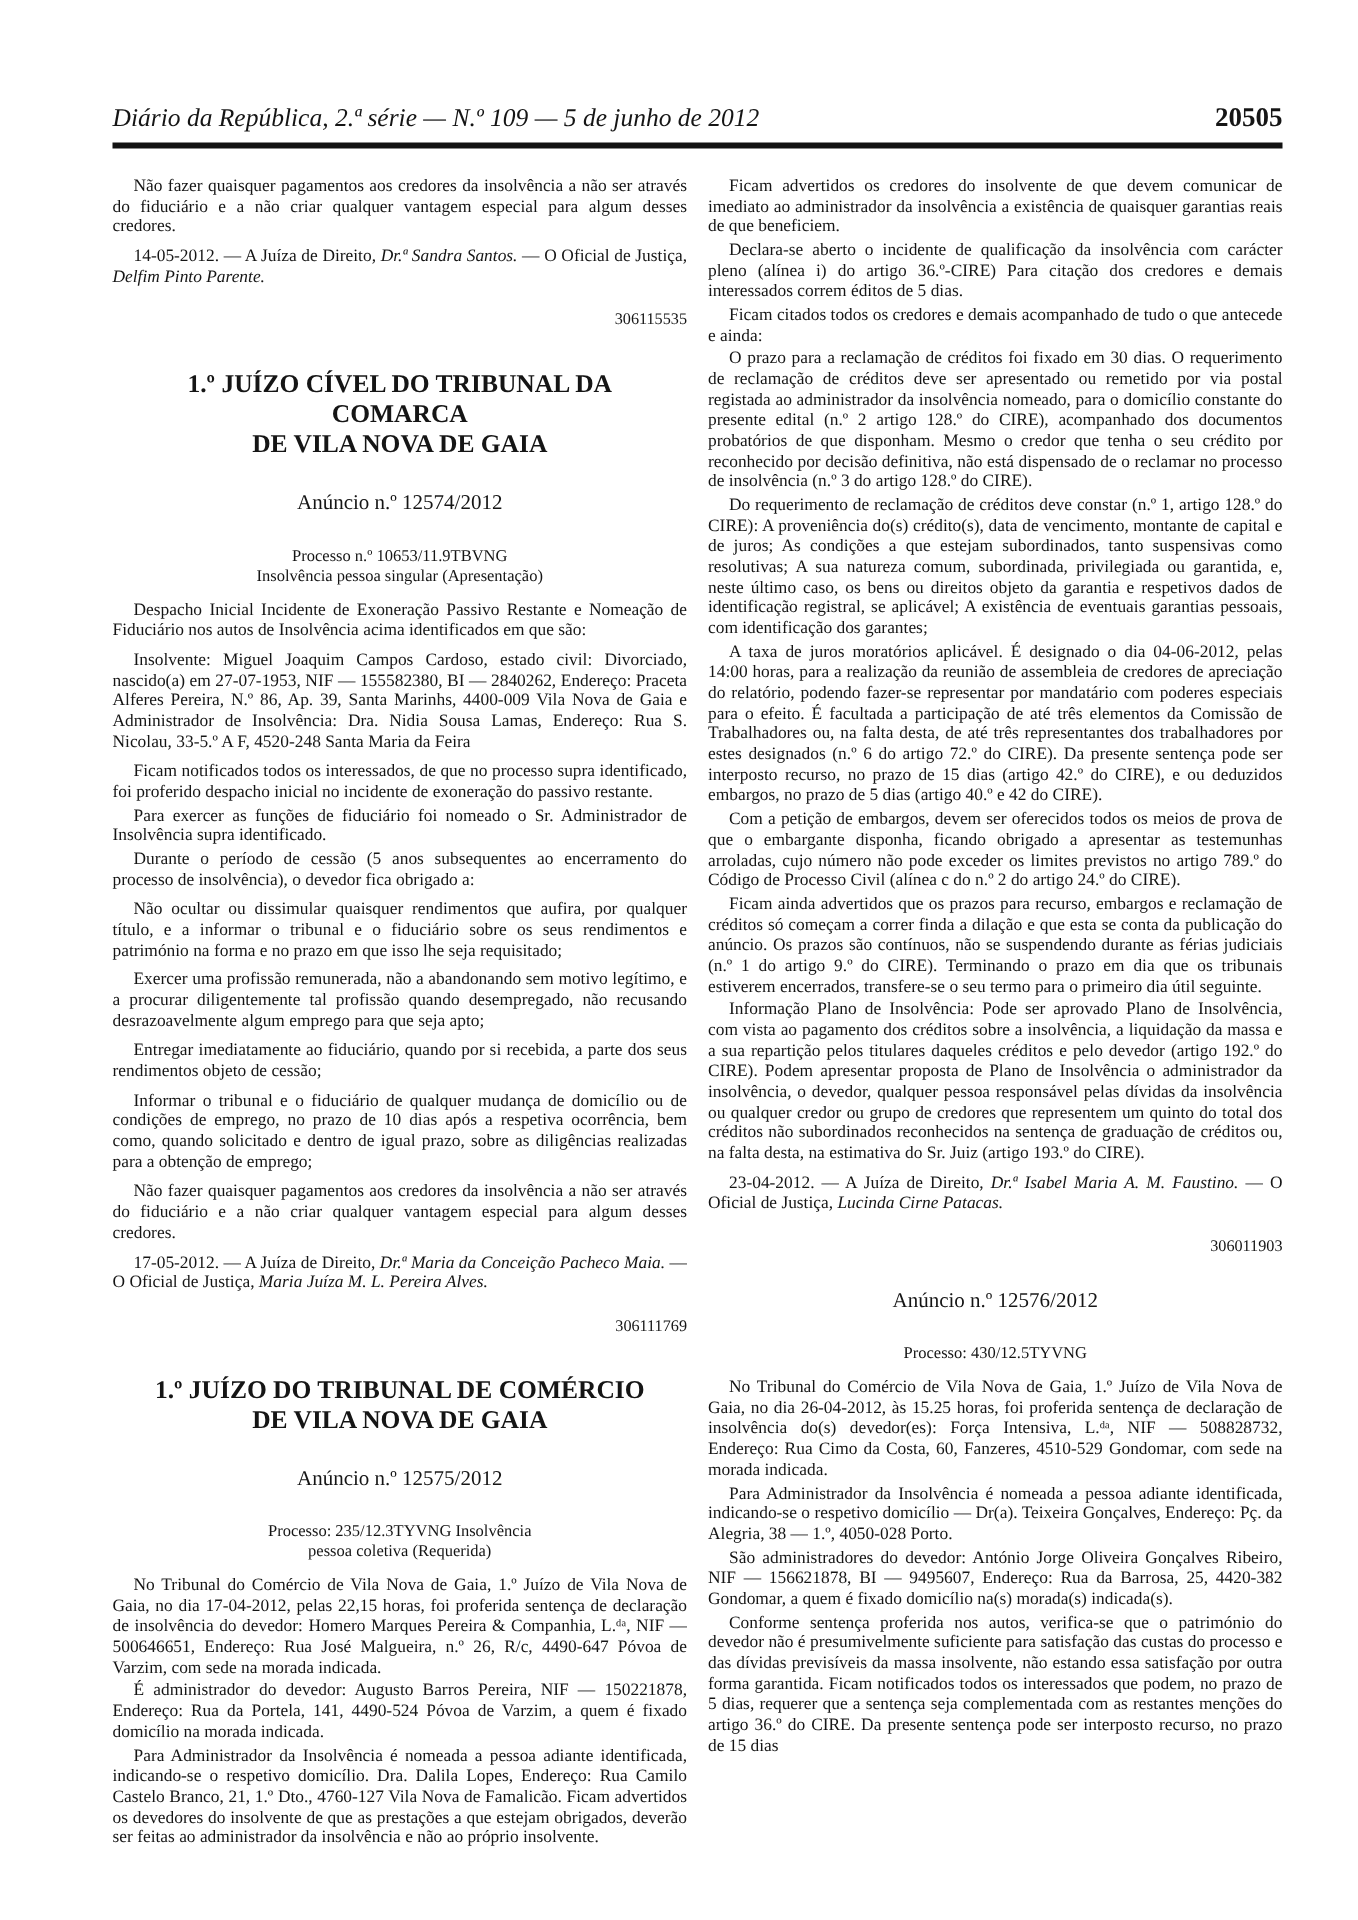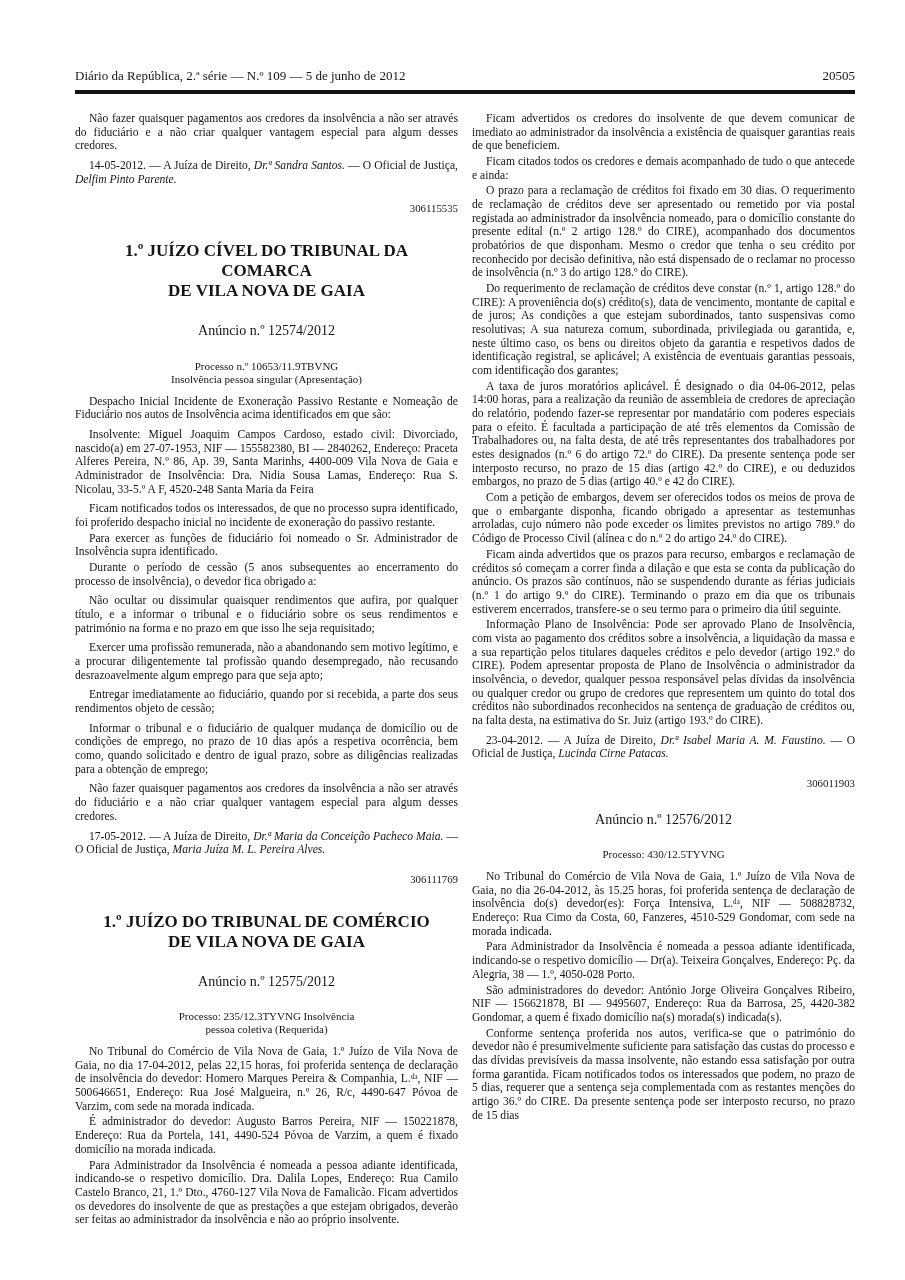--- a/index.html
+++ b/index.html
@@ -6,22 +6,22 @@
   html, body { background: #ffffff; }
   body {
     width: 905px; height: 1280px; overflow: hidden;
     font-family: "Liberation Serif", "DejaVu Serif", serif;
     color: #151515;
   }
   .page { padding: 68px 50px 30px 75px; }
   .page-header {
     display: flex; justify-content: space-between; align-items: baseline;
   }
-  .journal-title { font-size: 13px; }
-  .page-number { font-weight: normal; font-size: 13px; }
+  .journal-title { font-style: italic; font-size: 17px; }
+  .page-number { font-weight: bold; font-size: 18px; }
   .header-rule { height: 4px; background: #121212; margin-top: 6px; }
   .columns { display: flex; gap: 14px; margin-top: 16px; }
   .column { flex: 1 1 0; min-width: 0; }
 
   .blk { font-size: 11.6px; line-height: 1.18; }
   .blk.p {
     text-align: justify; text-indent: 14px;
     margin-top: 2px; hyphens: auto; -webkit-hyphens: auto;
   }
   .blk.sig {
@@ -78,20 +78,21 @@
         <h2 class="blk h-section">1.º JUÍZO DO TRIBUNAL DE COMÉRCIO DE VILA NOVA DE GAIA</h2>
         <h3 class="blk h-anuncio">Anúncio n.º 12575/2012</h3>
         <h4 class="blk h-processo">Processo: 235/12.3TYVNG Insolvência
 pessoa coletiva (Requerida)</h4>
         <p class="blk p">No Tribunal do Comércio de Vila Nova de Gaia, 1.º Juízo de Vila Nova de Gaia, no dia 17-04-2012, pelas 22,15 horas, foi proferida sentença de declaração de insolvência do devedor: Homero Marques Pereira &amp; Companhia, L.ᵈᵃ, NIF — 500646651, Endereço: Rua José Malgueira, n.º 26, R/c, 4490-647 Póvoa de Varzim, com sede na morada indicada.</p>
         <p class="blk p">É administrador do devedor: Augusto Barros Pereira, NIF — 150221878, Endereço: Rua da Portela, 141, 4490-524 Póvoa de Varzim, a quem é fixado domicílio na morada indicada.</p>
         <p class="blk p">Para Administrador da Insolvência é nomeada a pessoa adiante identificada, indicando-se o respetivo domicílio. Dra. Dalila Lopes, Endereço: Rua Camilo Castelo Branco, 21, 1.º Dto., 4760-127 Vila Nova de Famalicão. Ficam advertidos os devedores do insolvente de que as prestações a que estejam obrigados, deverão ser feitas ao administrador da insolvência e não ao próprio insolvente.</p>
       </section>
     <section class="column" id="col-right">
         <p class="blk p">Ficam advertidos os credores do insolvente de que devem comunicar de imediato ao administrador da insolvência a existência de quaisquer garantias reais de que beneficiem.</p>
+        <p class="blk p">Declara-se aberto o incidente de qualificação da insolvência com carácter pleno (alínea i) do artigo 36.º-CIRE) Para citação dos credores e demais interessados correm éditos de 5 dias.</p>
         <p class="blk p">Ficam citados todos os credores e demais acompanhado de tudo o que antecede e ainda:</p>
         <p class="blk p">O prazo para a reclamação de créditos foi fixado em 30 dias. O requerimento de reclamação de créditos deve ser apresentado ou remetido por via postal registada ao administrador da insolvência nomeado, para o domicílio constante do presente edital (n.º 2 artigo 128.º do CIRE), acompanhado dos documentos probatórios de que disponham. Mesmo o credor que tenha o seu crédito por reconhecido por decisão definitiva, não está dispensado de o reclamar no processo de insolvência (n.º 3 do artigo 128.º do CIRE).</p>
         <p class="blk p">Do requerimento de reclamação de créditos deve constar (n.º 1, artigo 128.º do CIRE): A proveniência do(s) crédito(s), data de vencimento, montante de capital e de juros; As condições a que estejam subordinados, tanto suspensivas como resolutivas; A sua natureza comum, subordinada, privilegiada ou garantida, e, neste último caso, os bens ou direitos objeto da garantia e respetivos dados de identificação registral, se aplicável; A existência de eventuais garantias pessoais, com identificação dos garantes;</p>
         <p class="blk p">A taxa de juros moratórios aplicável. É designado o dia 04-06-2012, pelas 14:00 horas, para a realização da reunião de assembleia de credores de apreciação do relatório, podendo fazer-se representar por mandatário com poderes especiais para o efeito. É facultada a participação de até três elementos da Comissão de Trabalhadores ou, na falta desta, de até três representantes dos trabalhadores por estes designados (n.º 6 do artigo 72.º do CIRE). Da presente sentença pode ser interposto recurso, no prazo de 15 dias (artigo 42.º do CIRE), e ou deduzidos embargos, no prazo de 5 dias (artigo 40.º e 42 do CIRE).</p>
         <p class="blk p">Com a petição de embargos, devem ser oferecidos todos os meios de prova de que o embargante disponha, ficando obrigado a apresentar as testemunhas arroladas, cujo número não pode exceder os limites previstos no artigo 789.º do Código de Processo Civil (alínea c do n.º 2 do artigo 24.º do CIRE).</p>
         <p class="blk p">Ficam ainda advertidos que os prazos para recurso, embargos e reclamação de créditos só começam a correr finda a dilação e que esta se conta da publicação do anúncio. Os prazos são contínuos, não se suspendendo durante as férias judiciais (n.º 1 do artigo 9.º do CIRE). Terminando o prazo em dia que os tribunais estiverem encerrados, transfere-se o seu termo para o primeiro dia útil seguinte.</p>
         <p class="blk p">Informação Plano de Insolvência: Pode ser aprovado Plano de Insolvência, com vista ao pagamento dos créditos sobre a insolvência, a liquidação da massa e a sua repartição pelos titulares daqueles créditos e pelo devedor (artigo 192.º do CIRE). Podem apresentar proposta de Plano de Insolvência o administrador da insolvência, o devedor, qualquer pessoa responsável pelas dívidas da insolvência ou qualquer credor ou grupo de credores que representem um quinto do total dos créditos não subordinados reconhecidos na sentença de graduação de créditos ou, na falta desta, na estimativa do Sr. Juiz (artigo 193.º do CIRE).</p>
         <p class="blk sig"><span>23-04-2012. — A Juíza de Direito, </span><span class="it">Dr.ª Isabel Maria A. M. Faustino.</span><span> — O Oficial de Justiça, </span><span class="it">Lucinda Cirne Patacas.</span></p>
         <p class="blk ref">306011903</p>
         <h3 class="blk h-anuncio">Anúncio n.º 12576/2012</h3>

